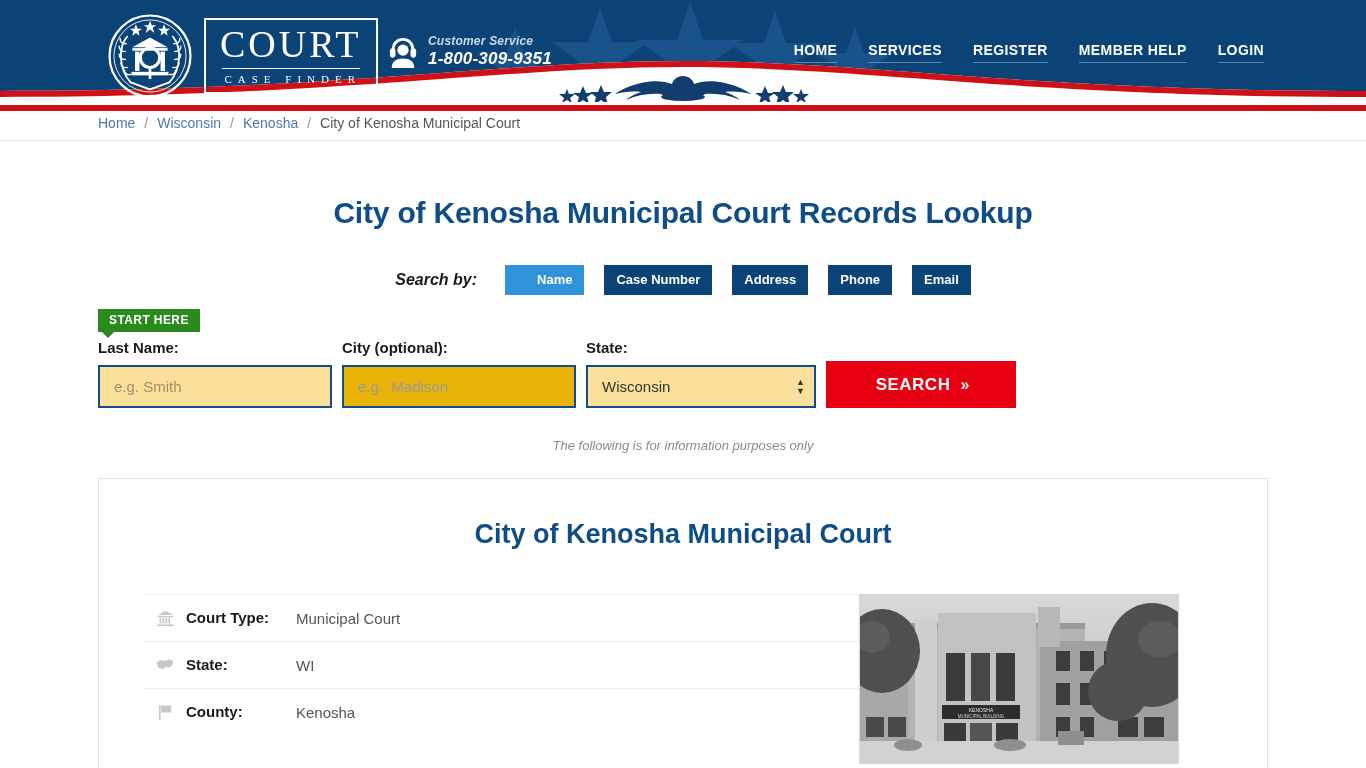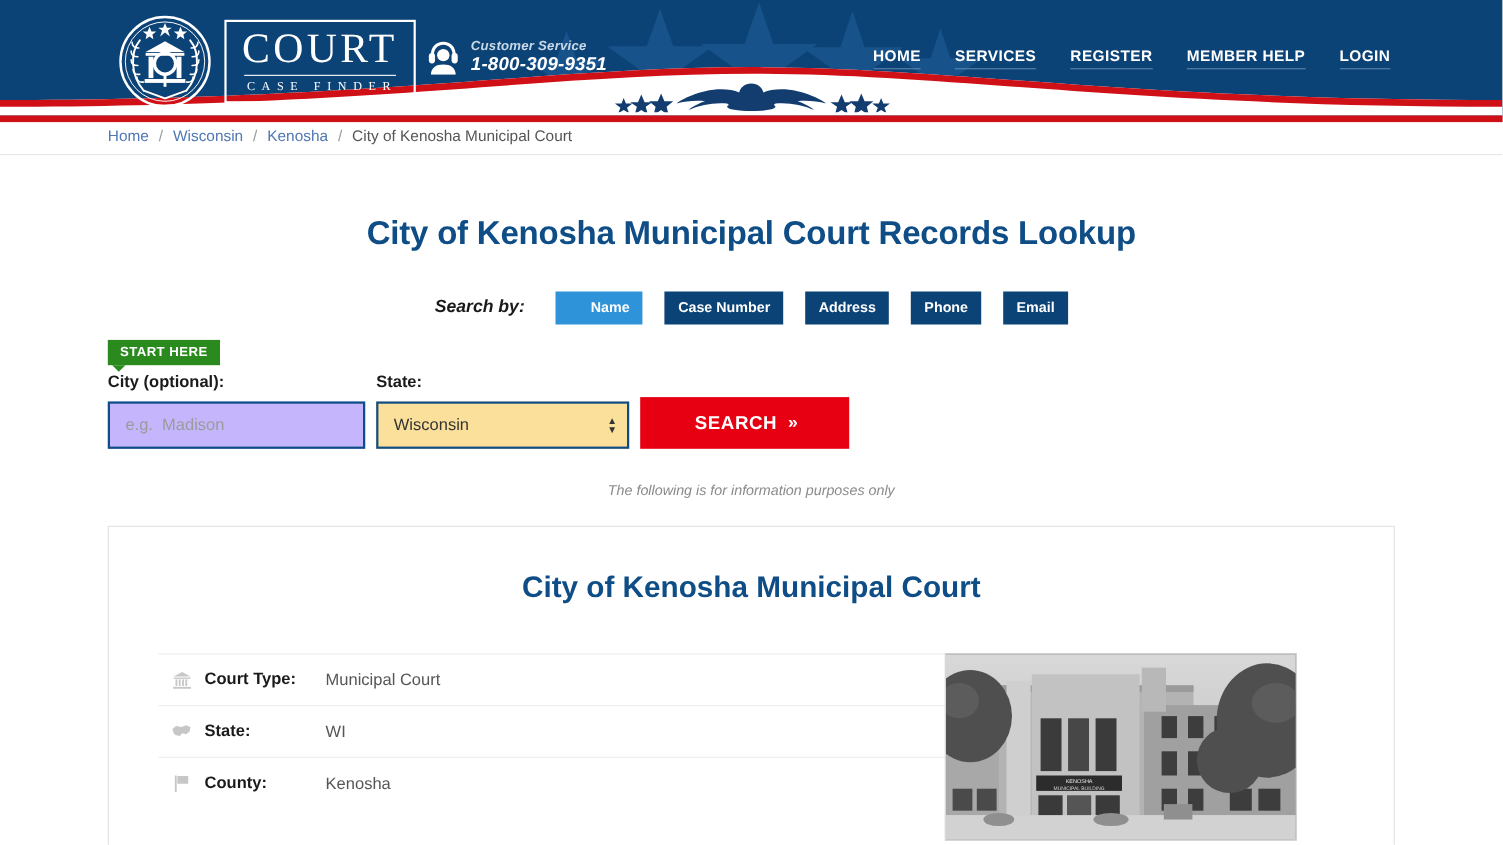--- a/index.html
+++ b/index.html
@@ -171,21 +171,21 @@
     height: 43px;
     border: 2px solid #0f4d86;
     background: #fae09a;
     font-size: 15px;
     font-family: "Liberation Sans", sans-serif;
     color: #333;
     padding: 0 14px;
     outline: none;
   }
   .field-input::placeholder { color: #a39063; }
-  .field-input.plain { background: #c4b5fd; }
+  .field-input.plain { background: #eab308; }
   .field-input.plain::placeholder { color: #9b9b9b; }
 
   .f-first { width: 234px; }
   .f-last  { width: 234px; }
   .f-city  { width: 234px; }
   .f-state { width: 230px; }
 
   .select-wrap { position: relative; }
   .select-wrap select {
     width: 230px; height: 43px;
@@ -398,20 +398,24 @@
     <div class="sb-tab">Address</div>
     <div class="sb-tab">Phone</div>
     <div class="sb-tab">Email</div>
   </div>
 
   <div class="form-area">
     <div class="start-badge">START HERE</div>
 
     <div class="form-row">
 
+      <div class="field f-last">
+        <label class="field-label">Last Name:</label>
+        <input class="field-input" type="text" placeholder="e.g. Smith" style="">
+      </div>
 
       <div class="field f-city">
         <label class="field-label">City (optional):</label>
         <input class="field-input plain" type="text" placeholder="e.g.  Madison" style="">
       </div>
 
       <div class="field f-state">
         <label class="field-label">State:</label>
         <div class="select-wrap">
           <select>

